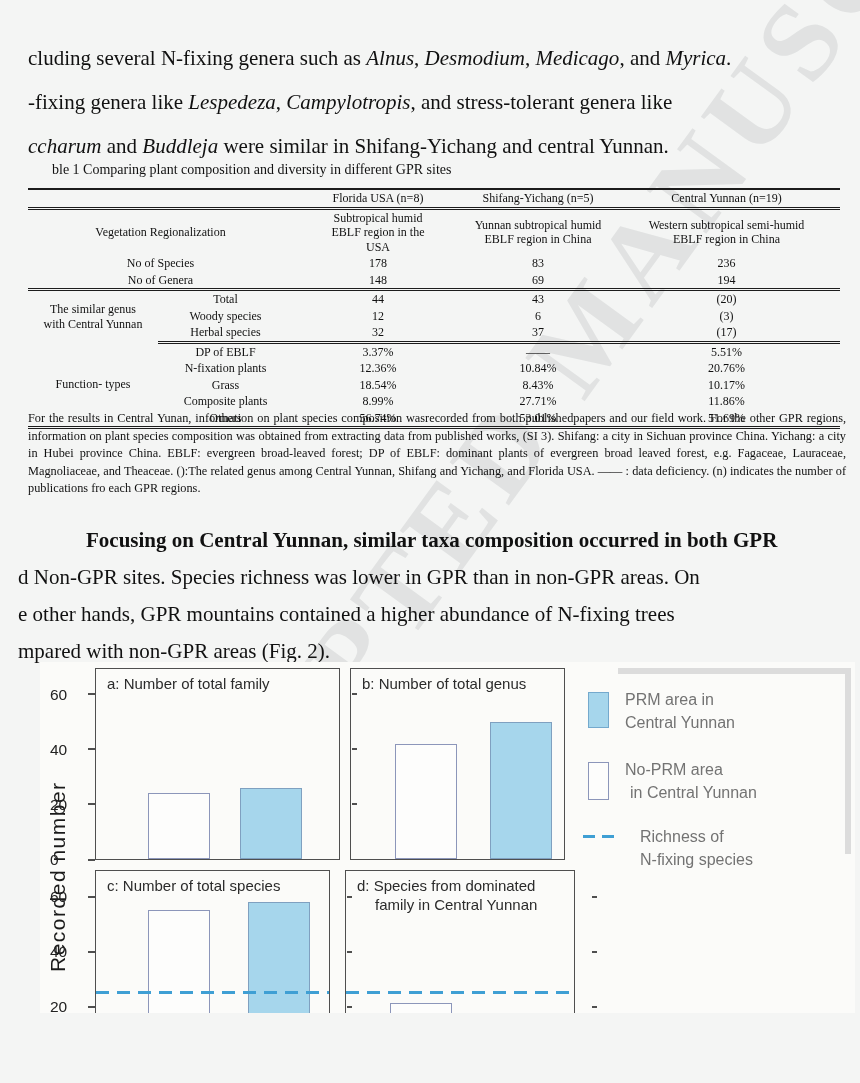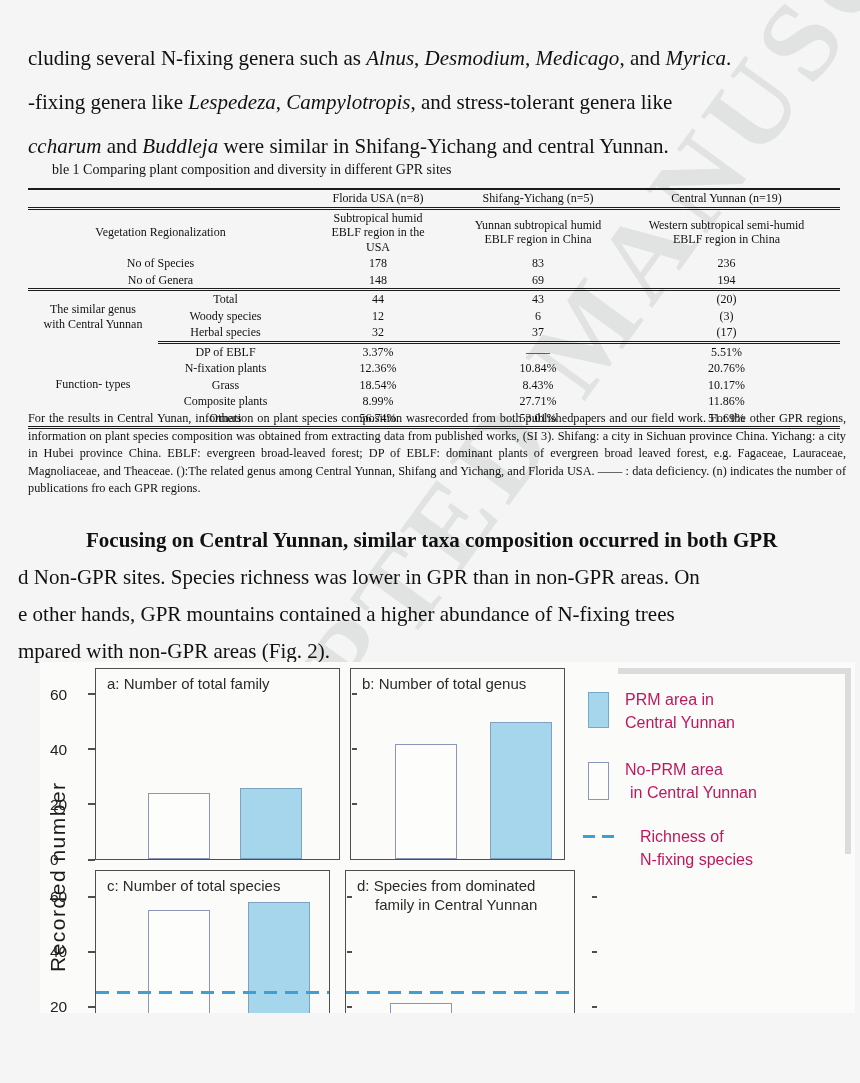--- a/index.html
+++ b/index.html
@@ -62,21 +62,21 @@
     font-size:21px;letter-spacing:1.5px;color:#1a1a1a;}
 
   
   .lgborder{position:absolute;left:578px;top:6px;width:233px;height:186px;
     border-top:6px solid #dcdcdc;border-right:6px solid #dcdcdc;box-sizing:border-box;}
   .sw{position:absolute;box-sizing:border-box;}
   .sw.prm{left:548px;top:30px;width:21px;height:36px;background:#a6d6ec;border:1.3px solid #74a9cd;}
   .sw.noprm{left:548px;top:100px;width:21px;height:38px;background:#fdfdfc;border:1.3px solid #8c96ba;}
   .sw.dashsample{left:543px;top:173px;width:34px;height:3px;
     background:repeating-linear-gradient(90deg,#3f9fd4 0 12px,transparent 12px 19px);}
-  .lgtext{position:absolute;font-size:16px;line-height:23px;color:#be185d;}
+  .lgtext{position:absolute;font-size:16px;line-height:23px;color:#737373;}
 </style>
 </head>
 <body>
 
 <div class="page">
 
   <div class="watermark">ACCEPTED MANUSCRIPT</div>
 
   <div class="layer">
 

